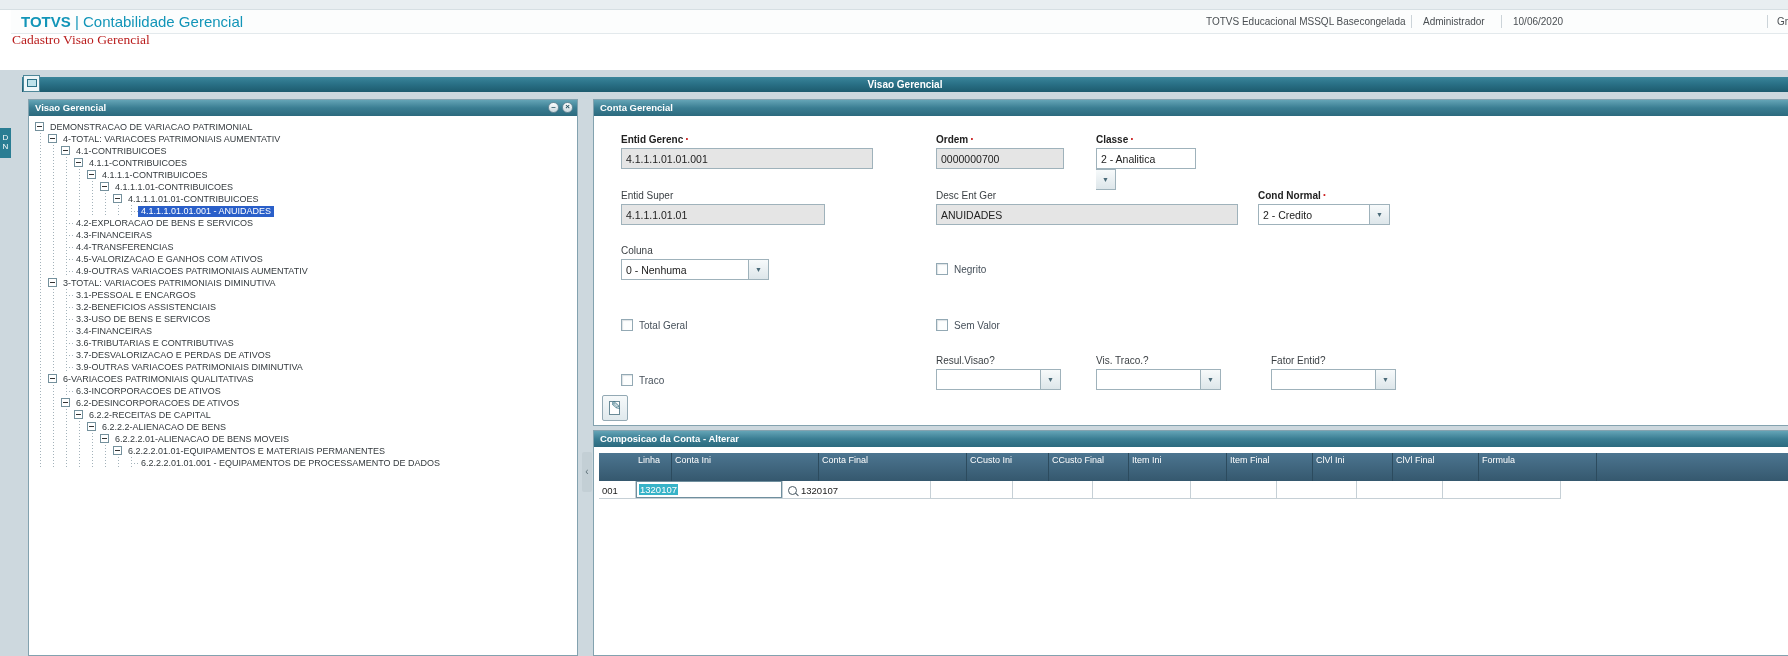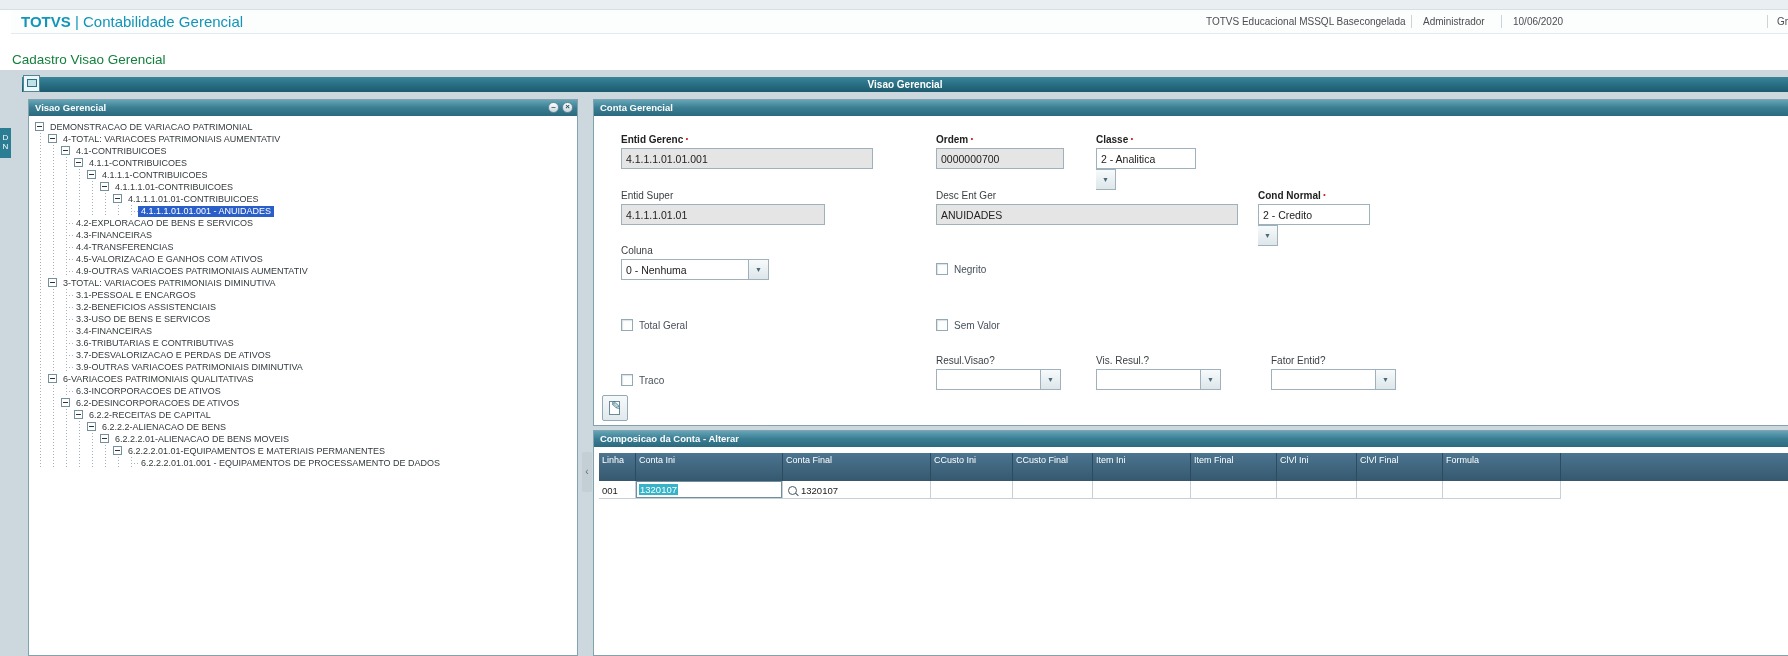--- a/index.html
+++ b/index.html
@@ -10,21 +10,21 @@
   }
   
   .topstrip{position:absolute;left:0;top:0;width:1788px;height:9px;background:#e8eef1;border-bottom:1px solid #d6dfe3;}
   
   .appheader{position:absolute;left:0;top:10px;width:1788px;height:23px;background:#fcfdfd;border-bottom:1px solid #e3e9ec;margin-left:11px;}
   .brand{position:absolute;left:10px;top:3px;font-size:15px;color:#1295b8;white-space:nowrap;}
   .brand .brand-b{font-weight:bold;}
   .hdr-item{position:absolute;top:6px;font-size:10px;color:#4a4f53;white-space:nowrap;}
   .hdr-sep{position:absolute;top:5px;width:1px;height:13px;background:#ccd4d9;}
   
-  .pagetitle{position:absolute;left:12px;top:52px;font-size:13.5px;color:#15803d;}
+  .pagetitle{position:absolute;left:12px;top:32px;font-size:13.5px;color:#b91c1c;font-family:Liberation Serif, serif;}
   
   .workspace{position:absolute;left:0;top:70px;width:1788px;height:586px;background:#cdd8de;}
   .main-titlebar{position:absolute;left:22px;top:77px;width:1766px;height:15px;
     background:linear-gradient(180deg,#3a859a 0%,#2a7187 45%,#1d5b6e 100%);
     color:#fff;font-size:10px;font-weight:bold;text-align:center;line-height:15px;}
   .main-icon{position:absolute;left:23px;top:75px;width:17px;height:17px;background:#eef6f8;border:1px solid #4e8799;box-sizing:border-box;}
   .main-icon .glyph{position:absolute;left:3px;top:3px;width:8px;height:6px;border:1px solid #2a7187;background:#bfe2ea;}
   .side-tab{position:absolute;left:0;top:128px;width:11px;height:30px;background:#2a7d93;color:#fff;
     font-size:8px;line-height:9px;text-align:center;padding-top:5px;box-sizing:border-box;}
   
@@ -384,21 +384,21 @@
 
   <div class="flabel" style="left:27px;top:90px;">Entid Super</div>
   <input class="finput" style="left: 27px; top: 104px; width: 204px;" value="4.1.1.1.01.01">
 
   <div class="flabel" style="left:342px;top:90px;">Desc Ent Ger</div>
   <input class="finput" style="left: 342px; top: 104px; width: 302px;" value="ANUIDADES">
 
   <div class="flabel req" style="left:664px;top:90px;">
     <span>Cond Normal</span><span class="req-dot">·</span>
   </div>
-  <div class="combo" style="left:664px;top:104px;flex-direction:column;">
+  <div class="combo" style="left:664px;top:104px;">
     <input class="cinput" style="width: 112px;" value="2 - Credito">
     <span class="cbtn">▼</span>
   </div>
 
   <div class="flabel" style="left:27px;top:145px;">Coluna</div>
   <div class="combo" style="left:27px;top:159px;">
     <input class="cinput" style="width: 128px;" value="0 - Nenhuma">
     <span class="cbtn">▼</span>
   </div>
   <div class="checkrow" style="left:342px;top:163px;">
@@ -419,21 +419,21 @@
     <span class="cb"></span>
     <span class="cblabel">Traco</span>
   </div>
 
   <div class="flabel" style="left:342px;top:255px;">Resul.Visao?</div>
   <div class="combo" style="left:342px;top:269px;">
     <input class="cinput" style="width: 105px;">
     <span class="cbtn">▼</span>
   </div>
 
-  <div class="flabel" style="left:502px;top:255px;">Vis. Resul.?</div>
+  <div class="flabel" style="left:502px;top:255px;">Vis. Traco.?</div>
   <div class="combo" style="left:502px;top:269px;">
     <input class="cinput" style="width: 105px;">
     <span class="cbtn">▼</span>
   </div>
 
   <div class="flabel" style="left:677px;top:255px;">Fator Entid?</div>
   <div class="combo" style="left:677px;top:269px;">
     <input class="cinput" style="width: 105px;">
     <span class="cbtn">▼</span>
   </div>
@@ -442,21 +442,21 @@
     <span class="sheet"></span>
     <span class="pencil">✎</span>
   </div>
 </div>
 
 <div class="panel grid-panel">
   <div class="panel-titlebar">
     <span>Composicao da Conta - Alterar</span>
   </div>
   <div class="grid-header">
-      <div class="gh" style="width: 37px;">Linha</div>
+      <div class="gh" style="width: 37px; margin-left: 36px;">Linha</div>
       <div class="gh" style="width: 147px;">Conta Ini</div>
       <div class="gh" style="width: 148px;">Conta Final</div>
       <div class="gh" style="width: 82px;">CCusto Ini</div>
       <div class="gh" style="width: 80px;">CCusto Final</div>
       <div class="gh" style="width: 98px;">Item Ini</div>
       <div class="gh" style="width: 86px;">Item Final</div>
       <div class="gh" style="width: 80px;">ClVl Ini</div>
       <div class="gh" style="width: 86px;">ClVl Final</div>
       <div class="gh" style="width: 118px;">Formula</div>
       <div class="gh fill"></div>

